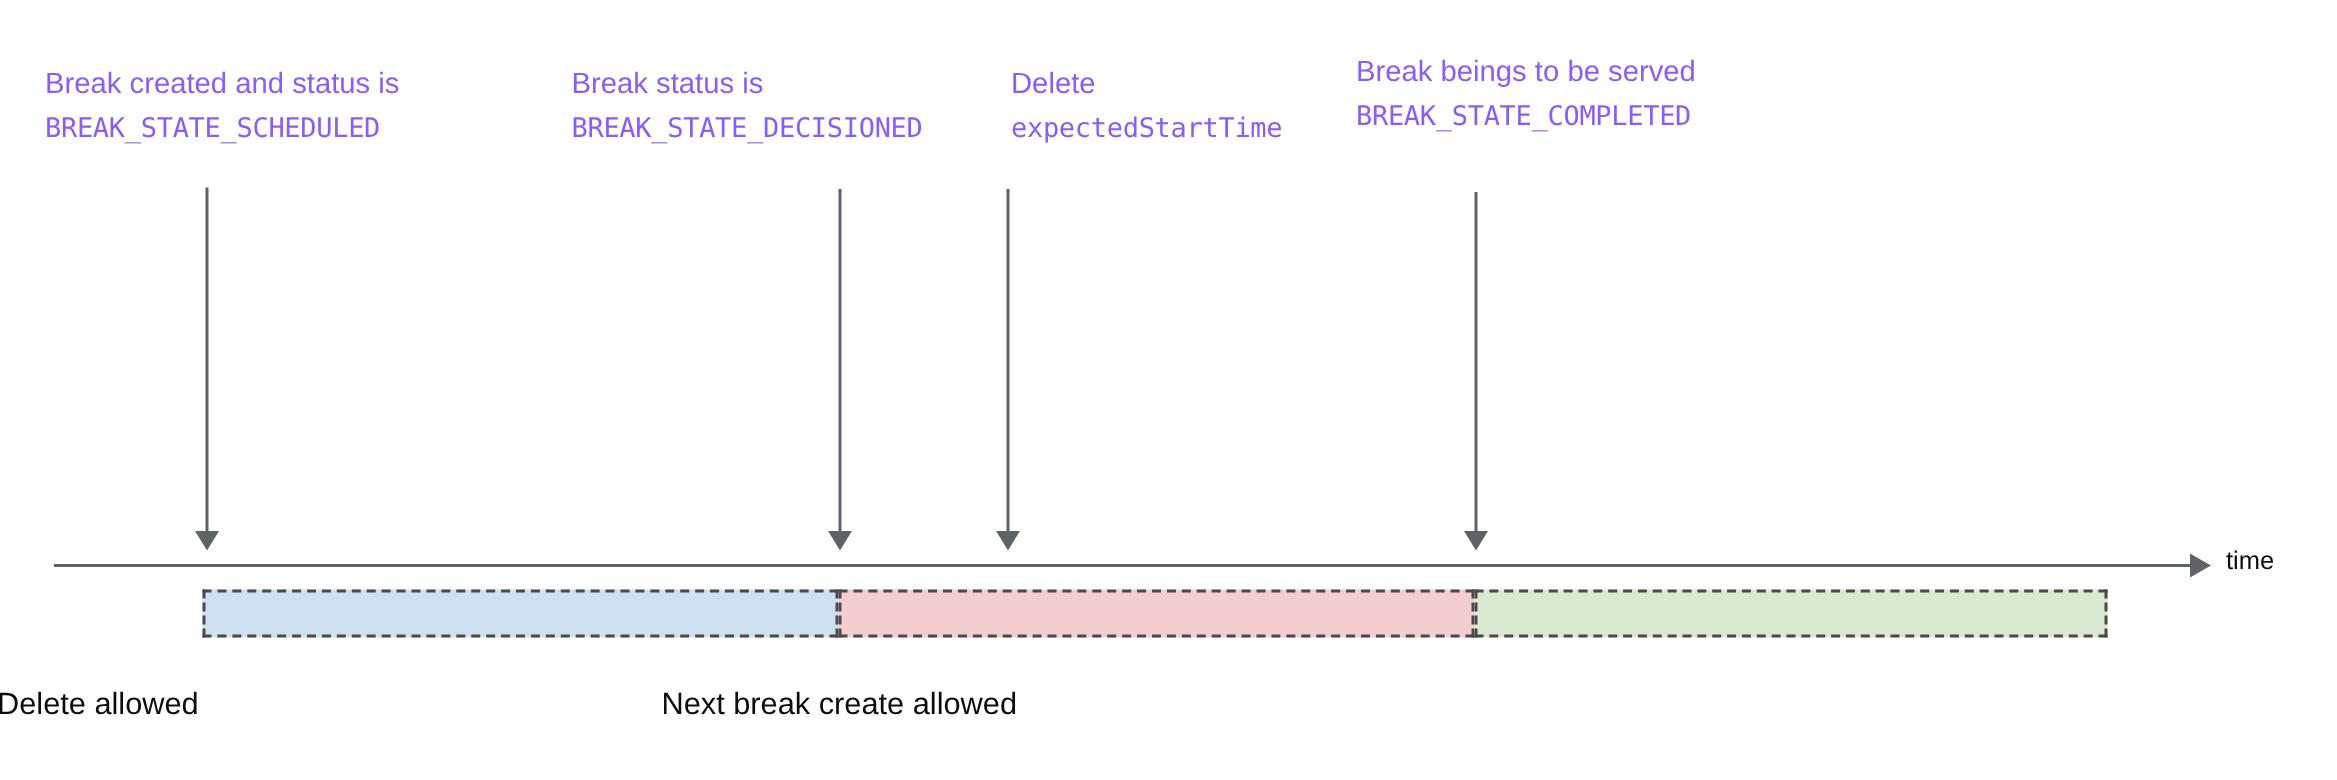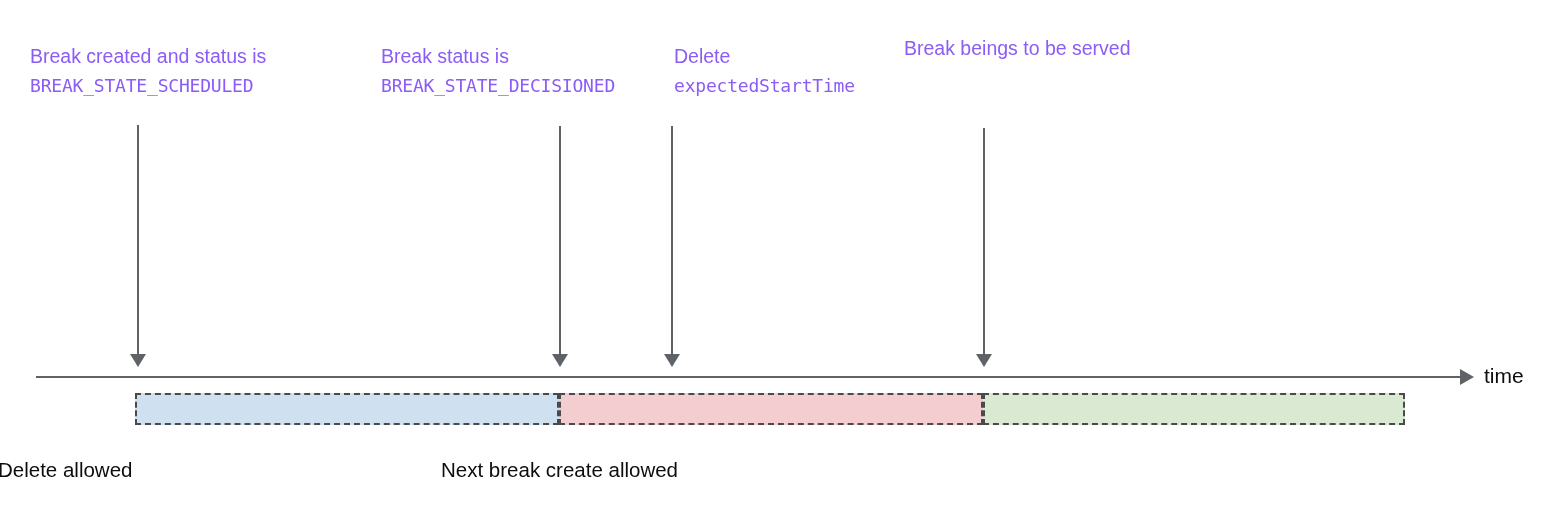--- a/index.html
+++ b/index.html
@@ -89,21 +89,21 @@
     width: 0;
     height: 0;
     border-top: 8px solid transparent;
     border-bottom: 8px solid transparent;
     border-left: 14px solid #5f6368;
   }
   .axis-label {
     position: absolute;
     left: 1484px;
     top: 364px;
-    font-size: 21px;
+    font-size: 17px;
     color: #0d0d0d;
     font-family: "Liberation Sans", sans-serif;
   }
 
   
   .bar {
     position: absolute;
     top: 393px;
     height: 32px;
     box-sizing: border-box;
@@ -136,20 +136,21 @@
     <span class="line mono">BREAK_STATE_DECISIONED</span>
   </div>
 
   <div class="annotation" id="annotation-2">
     <span class="line">Delete</span>
     <span class="line mono">expectedStartTime</span>
   </div>
 
   <div class="annotation" id="annotation-3">
     <span class="line">Break beings to be served</span>
+    <span class="line mono">BREAK_STATE_COMPLETED</span>
   </div>
 
   <div class="marker-arrow" id="marker-arrow-0">
     <div class="shaft"></div>
     <div class="head"></div>
   </div>
   <div class="marker-arrow" id="marker-arrow-1">
     <div class="shaft"></div>
     <div class="head"></div>
   </div>

